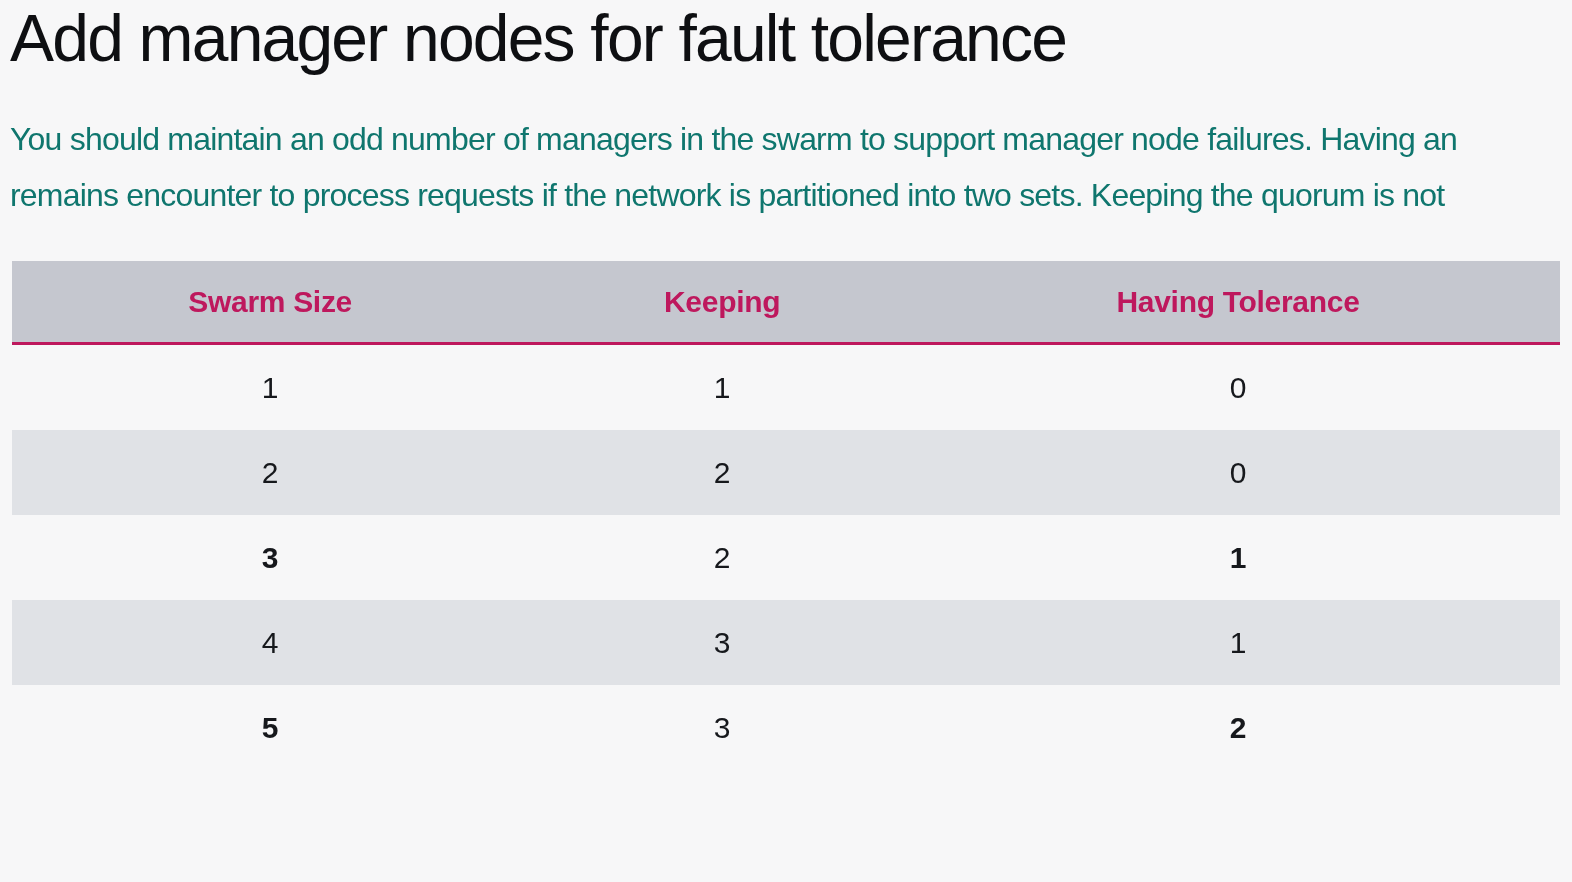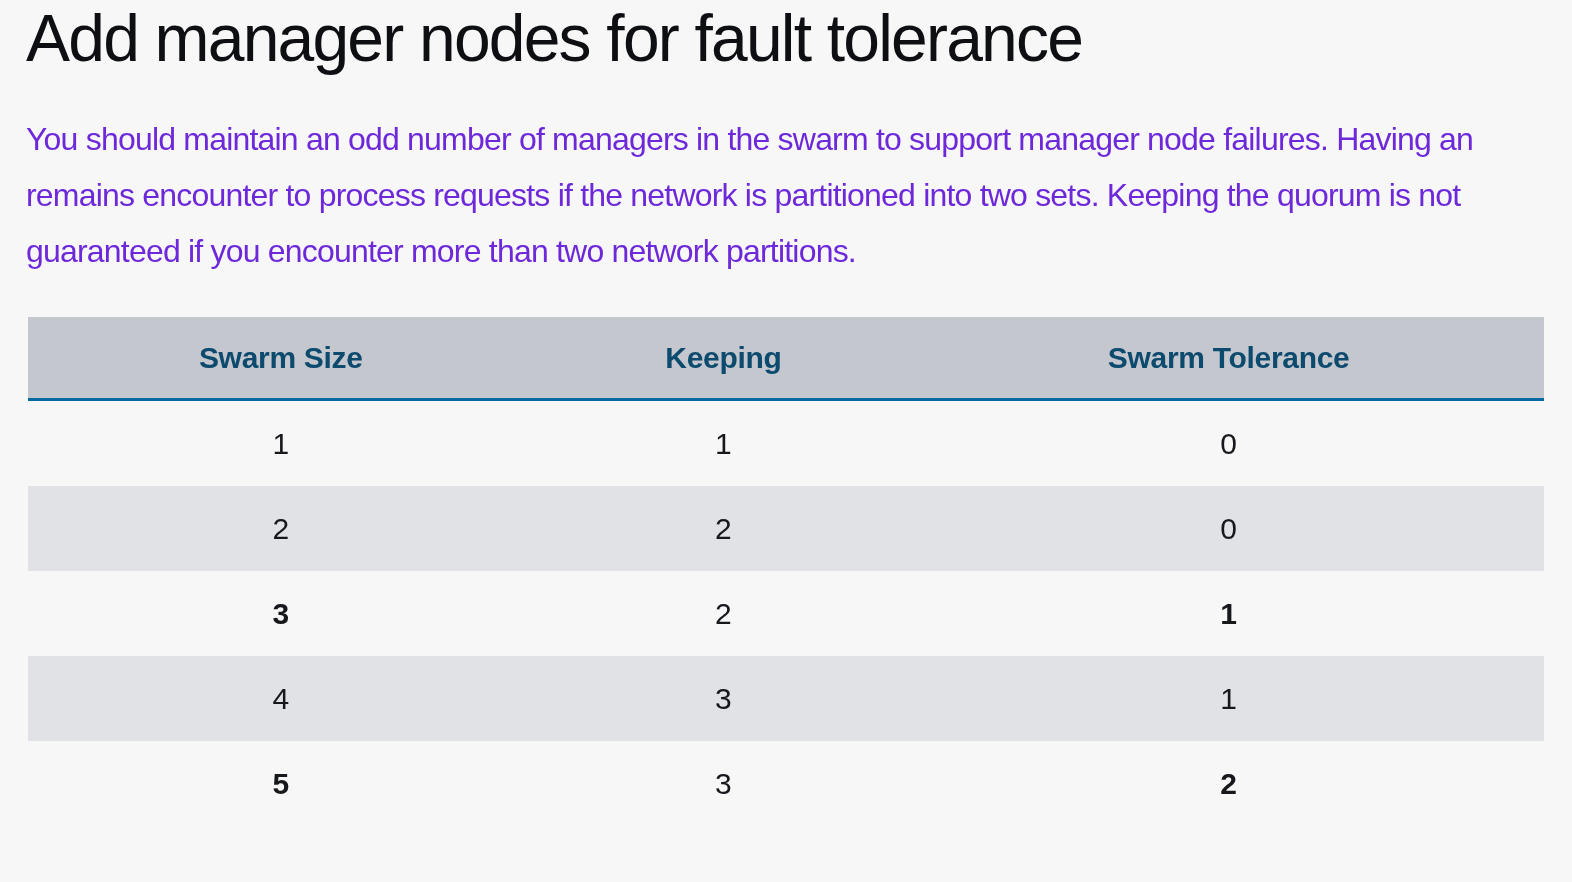--- a/index.html
+++ b/index.html
@@ -8,62 +8,62 @@
   }
   body {
     width: 1572px;
     height: 882px;
     overflow: hidden;
     background: #f7f7f8;
     font-family: "Liberation Sans", sans-serif;
     color: #16181c;
   }
   .content {
-    padding: 0 28px;
+    padding: 0 12px;
     box-sizing: border-box;
     width: 1572px;
   }
   h1.page-title {
     margin: 0 0 0 -2px;
     font-size: 66px;
     font-weight: 400;
     line-height: 77px;
     letter-spacing: -1.8px;
     color: #0e0f12;
     white-space: nowrap;
   }
   .intro {
     margin: 34px 0 0 -2px;
     font-size: 32px;
     line-height: 56px;
     letter-spacing: -0.8px;
-    color: #6d28d9;
+    color: #0f766e;
   }
   .intro .line {
     display: block;
     white-space: nowrap;
   }
   table.swarm-table {
     margin-top: 38px;
     width: 100%;
     border-collapse: collapse;
     table-layout: fixed;
     font-size: 30px;
   }
   table.swarm-table col.c1 { width: 33.35%; }
   table.swarm-table col.c2 { width: 25.05%; }
   table.swarm-table col.c3 { width: 41.60%; }
   table.swarm-table th {
     background: #c5c7cf;
     height: 79px;
-    border-bottom: 3px solid #0369a1;
+    border-bottom: 3px solid #be185d;
     font-weight: 700;
     text-align: center;
     vertical-align: middle;
-    color: #0c4a6e;
+    color: #be185d;
     letter-spacing: -0.3px;
   }
   table.swarm-table td {
     height: 83px;
     text-align: center;
     vertical-align: middle;
     font-weight: 400;
     color: #16181c;
   }
   table.swarm-table tbody tr:nth-child(even) td {
@@ -76,34 +76,33 @@
 </head>
 <body>
 
 <div class="content">
 
   <h1 class="page-title">Add manager nodes for fault tolerance</h1>
 
   <p class="intro">
     <span class="line">You should maintain an odd number of managers in the swarm to support manager node failures. Having an</span>
     <span class="line">remains encounter to process requests if the network is partitioned into two sets. Keeping the quorum is not</span>
-    <span class="line">guaranteed if you encounter more than two network partitions.</span>
   </p>
 
   <table class="swarm-table">
     <colgroup>
       <col class="c1">
         <col class="c2">
         <col class="c3">
     </colgroup>
     <thead>
       <tr>
         <th>Swarm Size</th>
         <th>Keeping</th>
-        <th>Swarm Tolerance</th>
+        <th>Having Tolerance</th>
       </tr>
     </thead>
     <tbody>
       <tr>
         <td>1</td>
         <td>1</td>
         <td>0</td>
       </tr>
       <tr>
         <td>2</td>

